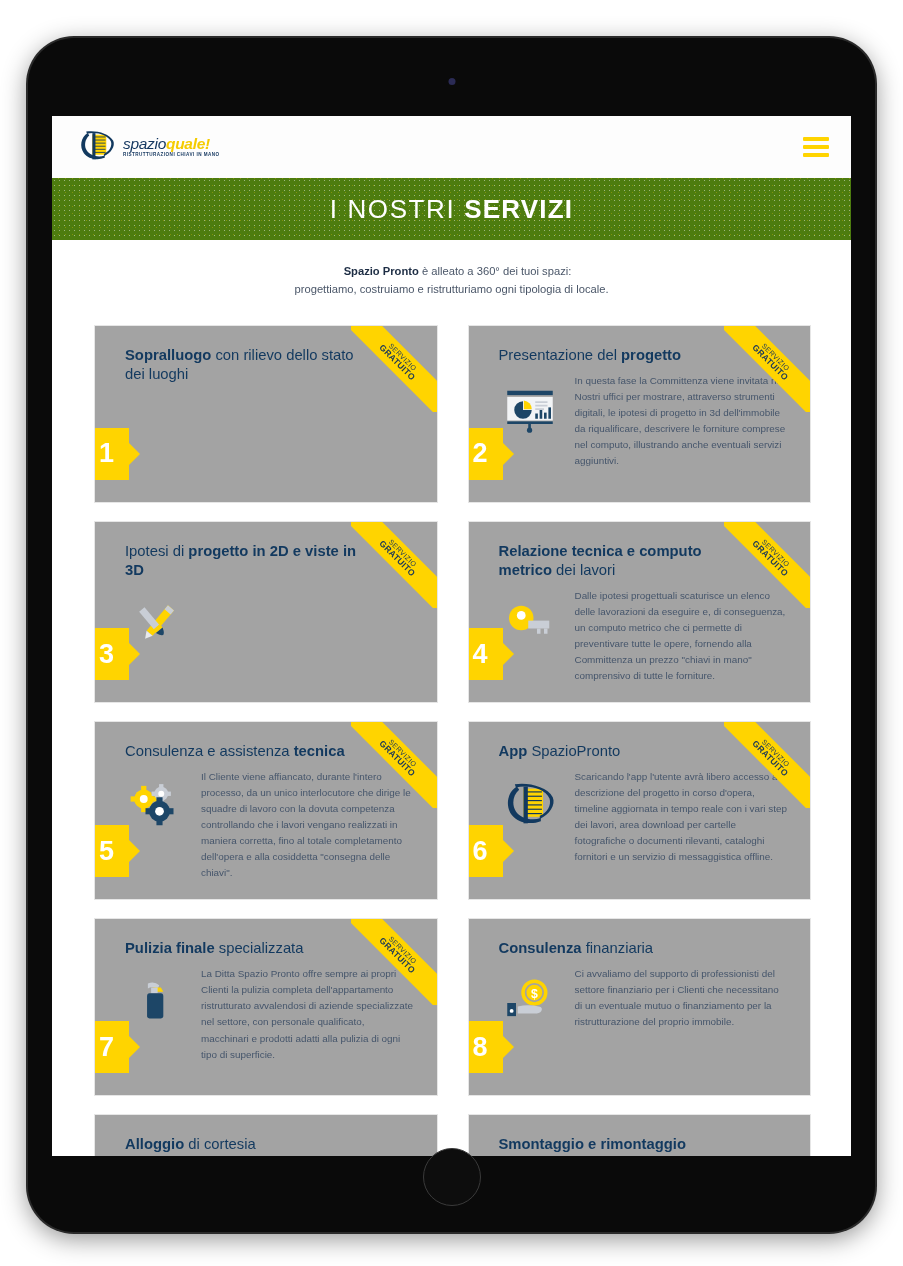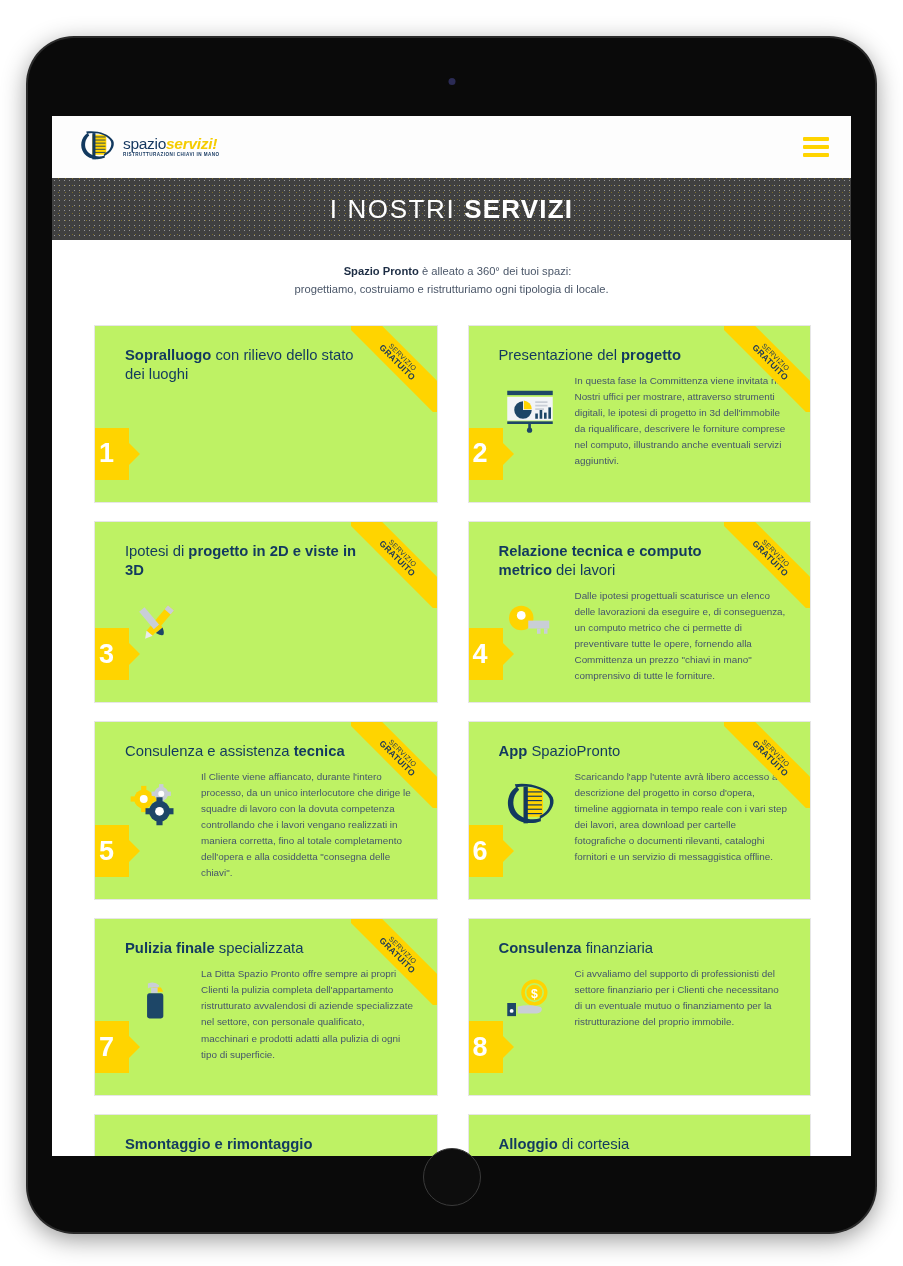--- a/index.html
+++ b/index.html
@@ -60,36 +60,36 @@
     position: relative;
   }
   .logo-wrap { display: flex; align-items: center; gap: 7px; }
   .logo-mark { width: 38px; height: 34px; flex: 0 0 auto; }
   .logo-text { line-height: 1; }
   .logo-title {
     font-size: 15.5px; letter-spacing: -0.3px;
     color: #13365f; font-weight: 400;
   }
   .logo-title b { color: #f5cc00; font-weight: 700; font-style: italic; }
-  .logo-title .ital { }
+  .logo-title .ital { font-style: italic; }
   .logo-sub {
     font-size: 4.6px; letter-spacing: 0.45px;
     color: #13365f; font-weight: 700; margin-top: 2px;
   }
   .hamburger { width: 26px; cursor: pointer; }
   .hamburger span {
     display: block; height: 4px; background: #ffd400;
     border-radius: 1px; margin-bottom: 4px;
   }
   .hamburger span:last-child { margin-bottom: 0; }
 
   
   .hero {
     height: 62px;
-    background: #404040;
+    background: #4d7c0f;
     display: flex; align-items: center; justify-content: center;
     position: relative;
   }
   .hero::after { 
     content: ""; position: absolute; inset: 0;
     background-image:
       radial-gradient(rgba(255,255,255,.45) 0.6px, transparent 0.7px),
       radial-gradient(rgba(230,190,0,.35) 0.6px, transparent 0.7px);
     background-size: 5px 5px, 7px 7px;
     background-position: 0 0, 3px 4px;
@@ -113,21 +113,21 @@
 
   
   .grid {
     display: grid;
     grid-template-columns: 1fr 1fr;
     gap: 18px 30px;
     padding: 16px 40px 0 42px;
   }
   .card {
     position: relative;
-    background: #bef264;
+    background: #a3a3a3;
     border: 1px solid #e6e6e6;
     min-height: 178px;
     overflow: hidden;
     padding: 20px 22px 18px 30px;
   }
   .card-title {
     font-size: 14.8px; line-height: 1.28;
     color: #12395f; font-weight: 400;
     padding-right: 44px;
     margin-bottom: 8px;
@@ -214,21 +214,21 @@
               <line x1="19" y1="13" x2="35" y2="13"></line>
             <line x1="19" y1="17" x2="35" y2="17"></line>
               <line x1="19" y1="21" x2="35" y2="21"></line>
             <line x1="19" y1="25" x2="35" y2="25"></line>
               <line x1="19" y1="29" x2="35" y2="29"></line>
           </g>
           <path d="M18 4 L22 4 L22 38 L18 38 Z" fill="#12395f"></path>
           <path d="M10 2 C22 0 40 4 45 14 C48 21 42 30 33 34 L33 31 C40 28 44 21 42 15 C38 6 22 2 11 5 Z" fill="#12395f"></path>
         </svg>
         <div class="logo-text">
-          <div class="logo-title"><span class="ital">spazio</span><b>servizi!</b></div>
+          <div class="logo-title"><span class="ital">spazio</span><b>quale!</b></div>
           <div class="logo-sub">RISTRUTTURAZIONI CHIAVI IN MANO</div>
         </div>
       </div>
       <div class="hamburger">
         <span></span>
         <span></span>
         <span></span>
       </div>
     </div>
 
@@ -458,23 +458,23 @@
             <div class="card-text">Ci avvaliamo del supporto di professionisti del settore finanziario per i Clienti che necessitano di un eventuale mutuo o finanziamento per la ristrutturazione del proprio immobile.</div>
           </div>
           <div class="num-badge">
             <span class="n">8</span>
           </div>
         </div>
       </div>
 
     <div class="grid bottom" id="cards-partial">
         <div class="card">
+          <div class="card-title"><b>Alloggio</b><span> di cortesia</span></div>
+        </div>
+        <div class="card">
           <div class="card-title"><b>Smontaggio e rimontaggio</b></div>
-        </div>
-        <div class="card">
-          <div class="card-title"><b>Alloggio</b><span> di cortesia</span></div>
         </div>
       </div>
 
   </div>
 
   <div id="home-button"></div>
 </div>
 
 </body></html>

